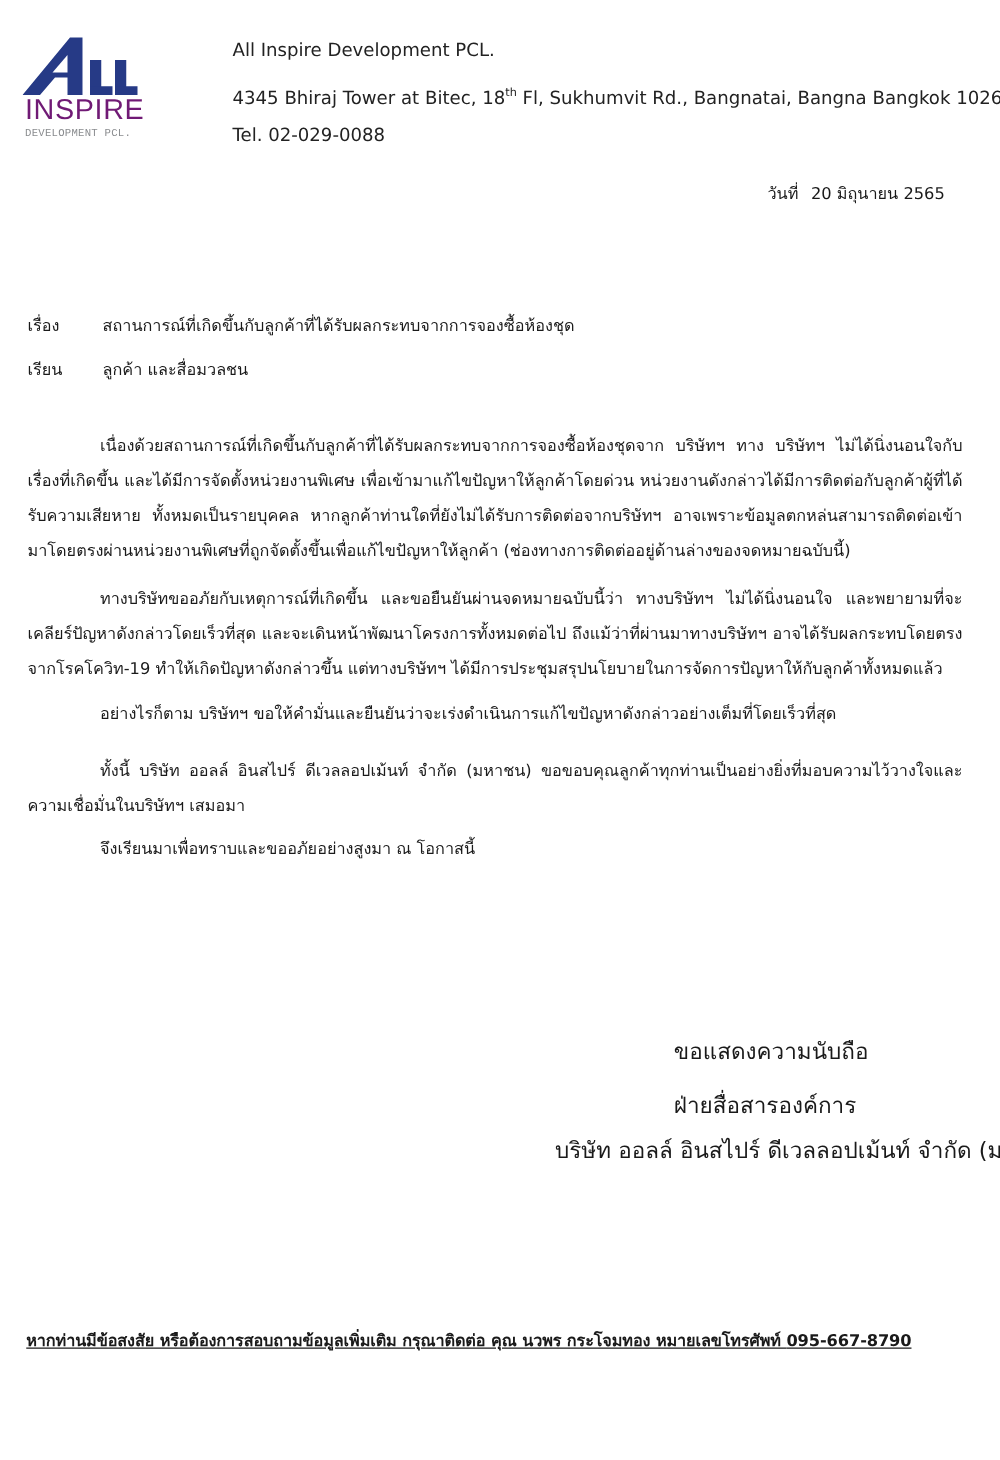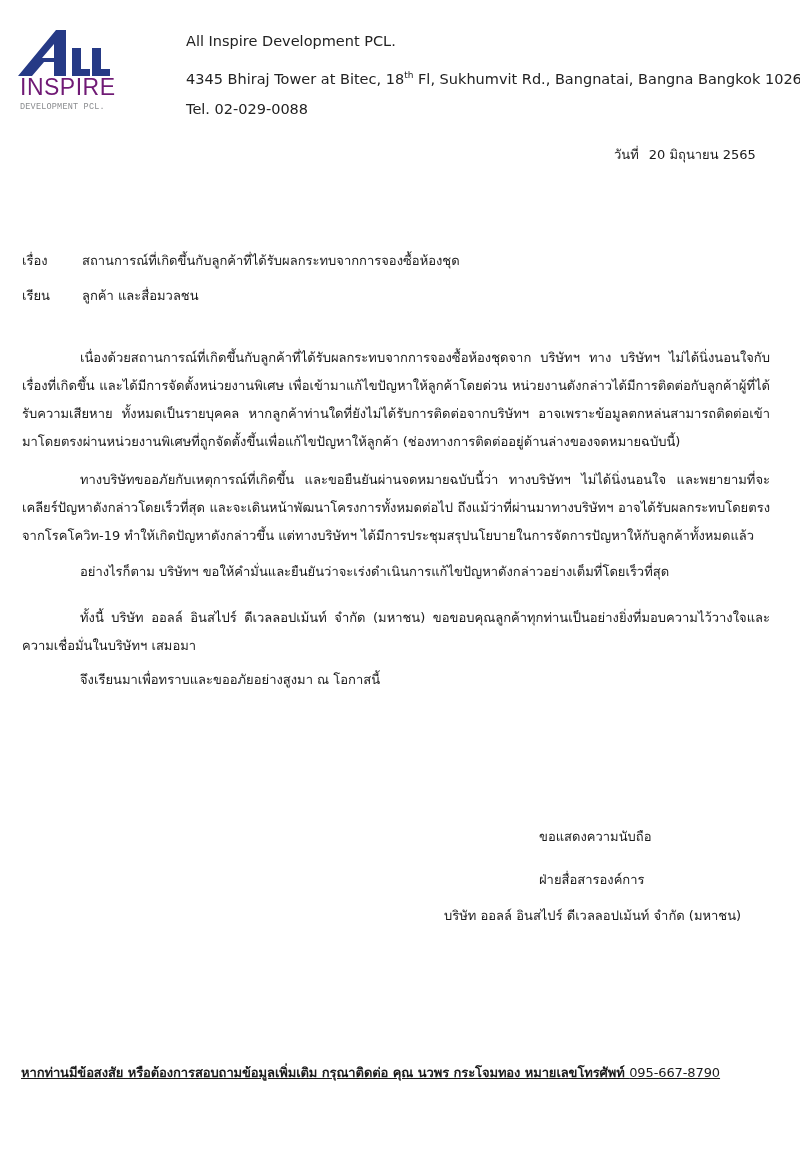--- a/index.html
+++ b/index.html
@@ -26,29 +26,29 @@
     .field .k { display: inline-block; width: 60px; }
     .subject { top: 250px; }
     .to { top: 285px; }
     .para { position: absolute; left: 22px; width: 748px; font-size: 13px; line-height: 28px; text-align: justify; }
     .para .ind { display: inline-block; width: 58px; }
     .p1 { top: 344px; }
     .p2 { top: 466px; }
     .p3 { top: 558px; }
     .p4 { top: 604px; }
     .p5 { top: 666px; }
-    .sign { position: absolute; font-size: 13px; white-space: nowrap; }
+    .sign { position: absolute; font-size: 18px; white-space: nowrap; }
     .s1 { left: 539px; top: 826px; }
     .s2 { left: 539px; top: 869px; }
     .s3 { left: 444px; top: 895px; margin-top: 10px; }
     .footer {
       position: absolute; left: 21px; top: 1062px; font-size: 13px; font-weight: bold;
       text-decoration: underline; white-space: nowrap; letter-spacing: -0.1px;
     }
-    .footer .phone { font-weight: normal; text-align: center; }
+    .footer .phone { font-weight: bold; text-align: center; }
   </style>
 </head>
 <body>
 
 <div class="logo">
   <svg width="96" height="50" viewBox="0 0 96 50">
     <polygon points="0,48 38,2 48,2 48,48 36,48 36,34 26,34 14,48" fill="#263a86"></polygon>
     <polygon points="24,30 36,30 36,16" fill="#ffffff"></polygon>
     <rect x="54" y="20" width="9" height="28" fill="#263a86"></rect>
     <rect x="54" y="41" width="18" height="7" fill="#263a86"></rect>

